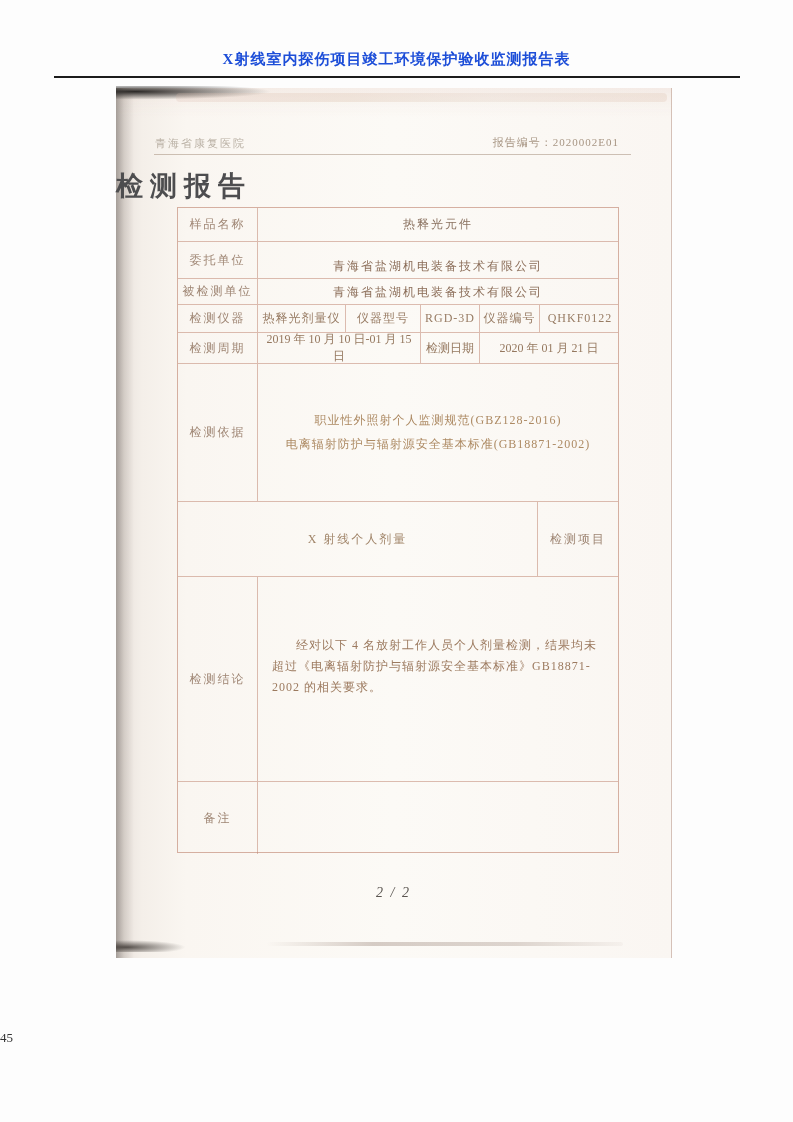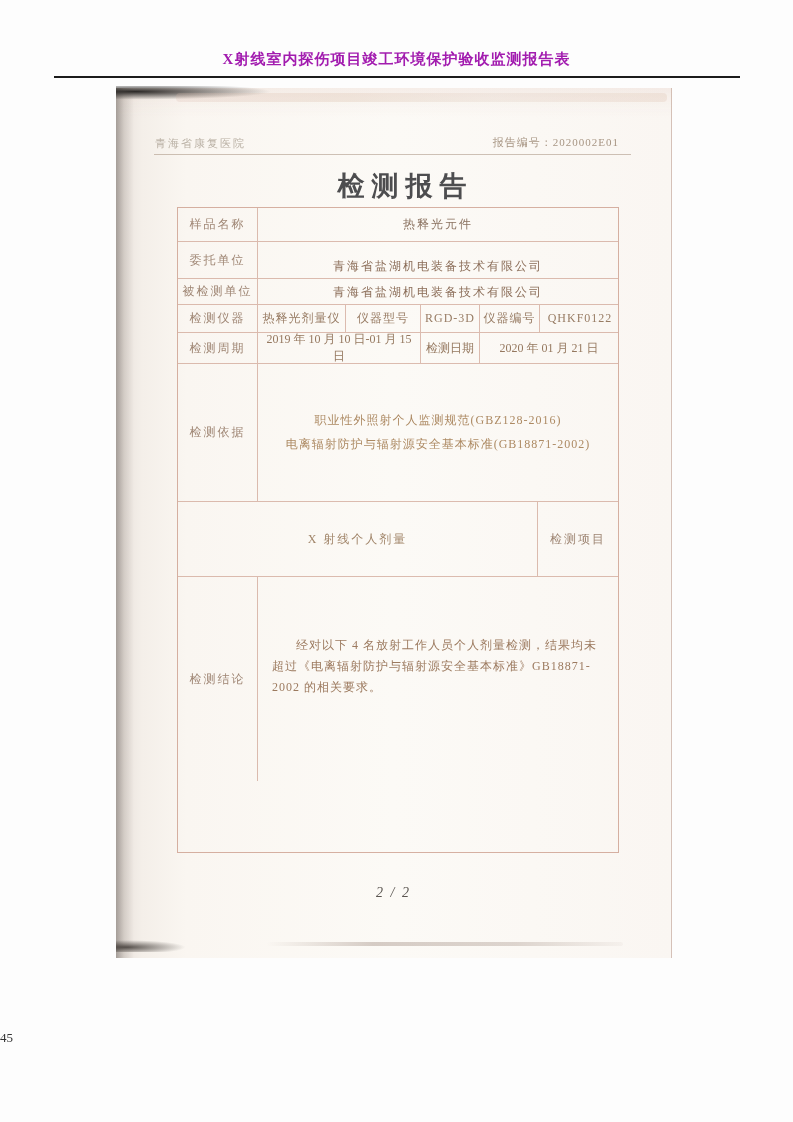--- a/index.html
+++ b/index.html
@@ -4,21 +4,21 @@
 <style>
   * { margin:0; padding:0; box-sizing:border-box; }
   html,body { background:#ffffff; }
   body { font-family:"Liberation Serif","DejaVu Serif",serif; }
   .page {
     position:relative; width:793px; height:1122px; margin:0 auto;
     background:#fdfdfd; overflow:hidden;
   }
   .doc-header {
     position:absolute; top:50px; left:0; width:100%;
-    text-align:center; font-size:15px; font-weight:bold; color:#a21caf;
+    text-align:center; font-size:15px; font-weight:bold; color:#1d4ed8;
     letter-spacing:1px;
   }
   .doc-divider {
     position:absolute; top:76px; left:54px; width:686px; height:2px;
     background:#1c1c1c;
   }
   
   .scan-sheet {
     position:absolute; left:116px; top:88px; width:556px; height:870px;
     background:
@@ -55,21 +55,21 @@
   }
   .scan-institute {
     position:absolute; left:39px; top:48px;
     font-size:11px; color:#b9b0a4; letter-spacing:2px;
   }
   .scan-reportno {
     position:absolute; right:52px; top:47px;
     font-size:11px; color:#a79583; letter-spacing:1px;
   }
   .scan-title {
-    position:absolute; left:12px; width:100%; top:80px; text-align:center;
+    position:absolute; left:0; width:100%; top:80px; 
     font-size:27px; font-weight:600; color:#4d4d4f; letter-spacing:7px;
   }
   
   .rpt-table {
     position:absolute; left:39px; top:119px; width:442px; height:646px;
     border:1px solid rgba(193,137,117,0.65);
     font-size:12px; color:#8d7058;margin-left:22px;
   }
   .tr { display:flex; width:100%; border-top:1px solid rgba(193,137,117,0.55); }
   .tr:first-child { border-top:none; }
@@ -177,20 +177,24 @@
       <div class="tr r7">
         <div class="td grow items-cell">X 射线个人剂量</div>
         <div class="td lbl">检测项目</div>
       </div>
       <div class="tr r8">
         <div class="td lbl">检测结论</div>
         <div class="td grow conclusion-cell">
           <div class="conclusion-text">经对以下 4 名放射工作人员个人剂量检测，结果均未超过《电离辐射防护与辐射源安全基本标准》GB18871-2002 的相关要求。</div>
         </div>
       </div>
+      <div class="tr r9">
+        <div class="td lbl remark-lbl">备注</div>
+        <div class="td grow"></div>
+      </div>
     </div>
 
     <div class="scan-page-indicator">2 / 2</div>
   </div>
 
   <div class="doc-page-number">45</div>
 
 </div>
 
 </body></html>

